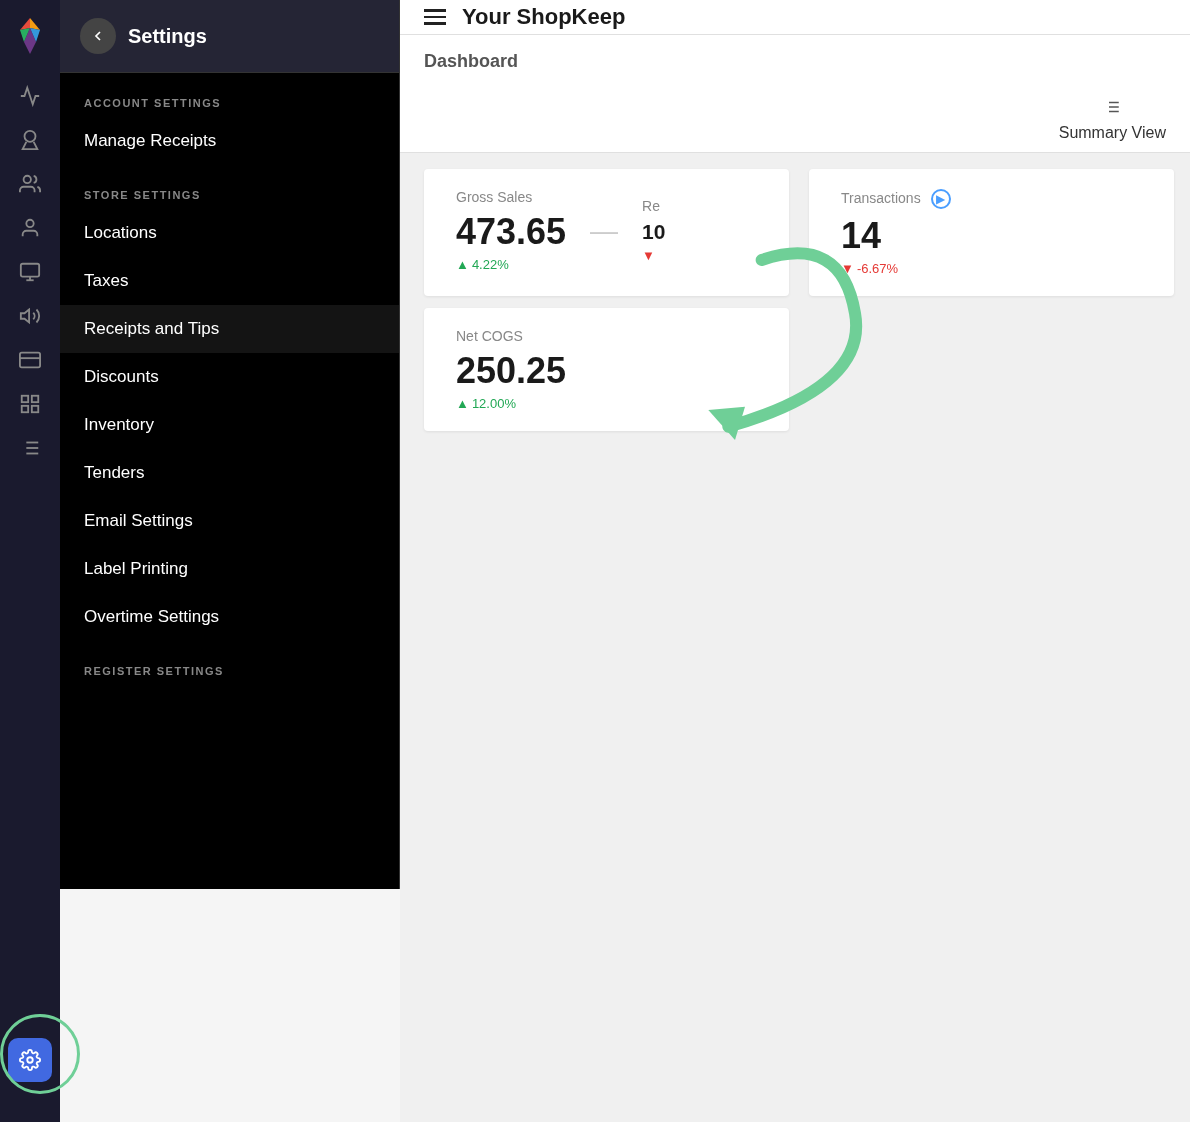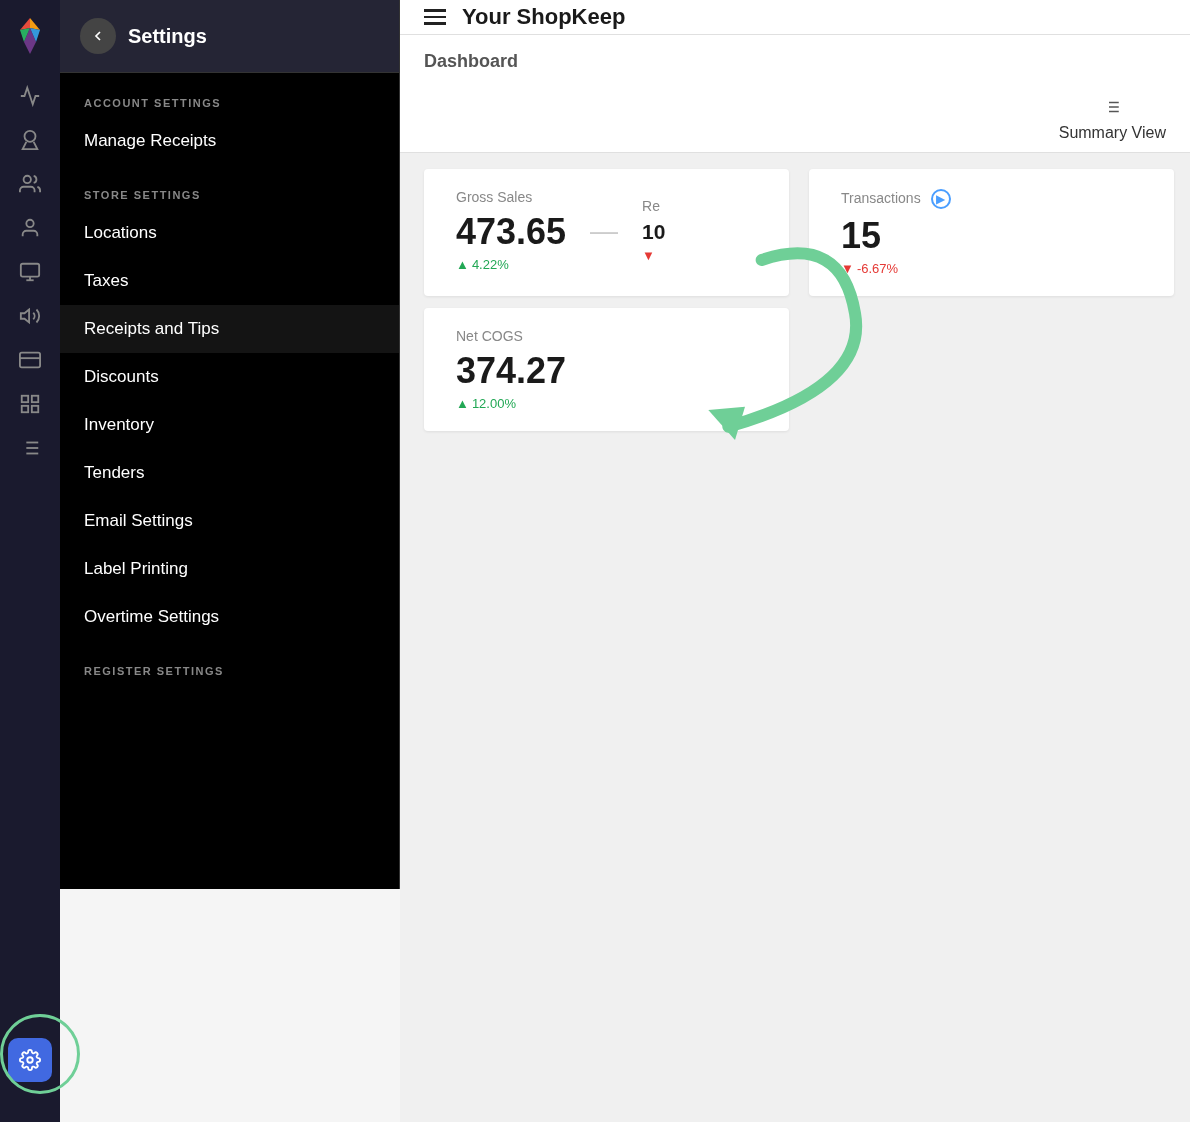--- a/index.html
+++ b/index.html
@@ -376,30 +376,30 @@
           </div>
         </div>
       </div>
     </div>
 
     <div class="metric-card">
       <div class="metric-label">
         <span>Transactions</span>
         <span class="info-circle">▶</span>
       </div>
-      <div class="metric-value">15</div>
+      <div class="metric-value">14</div>
       <div class="metric-change down">
         <span>▼</span>
         <span>-6.67%</span>
       </div>
     </div>
 
     <div class="metric-card">
       <div class="metric-label">Net COGS</div>
-      <div class="metric-value">374.27</div>
+      <div class="metric-value">250.25</div>
       <div class="metric-change up">
         <span>▲</span>
         <span>12.00%</span>
       </div>
     </div>
   </div>
 
   <svg class="arrow-overlay" viewBox="0 0 650 600" xmlns="http://www.w3.org/2000/svg" style="position:absolute; top:180px; left:0; width:650px; height:400px;">
     <path d="M 380 120 Q 500 80 520 200 Q 540 310 330 370" fill="none" stroke="#6fcf97" stroke-width="18" stroke-linecap="round" stroke-linejoin="round"></path>
 

